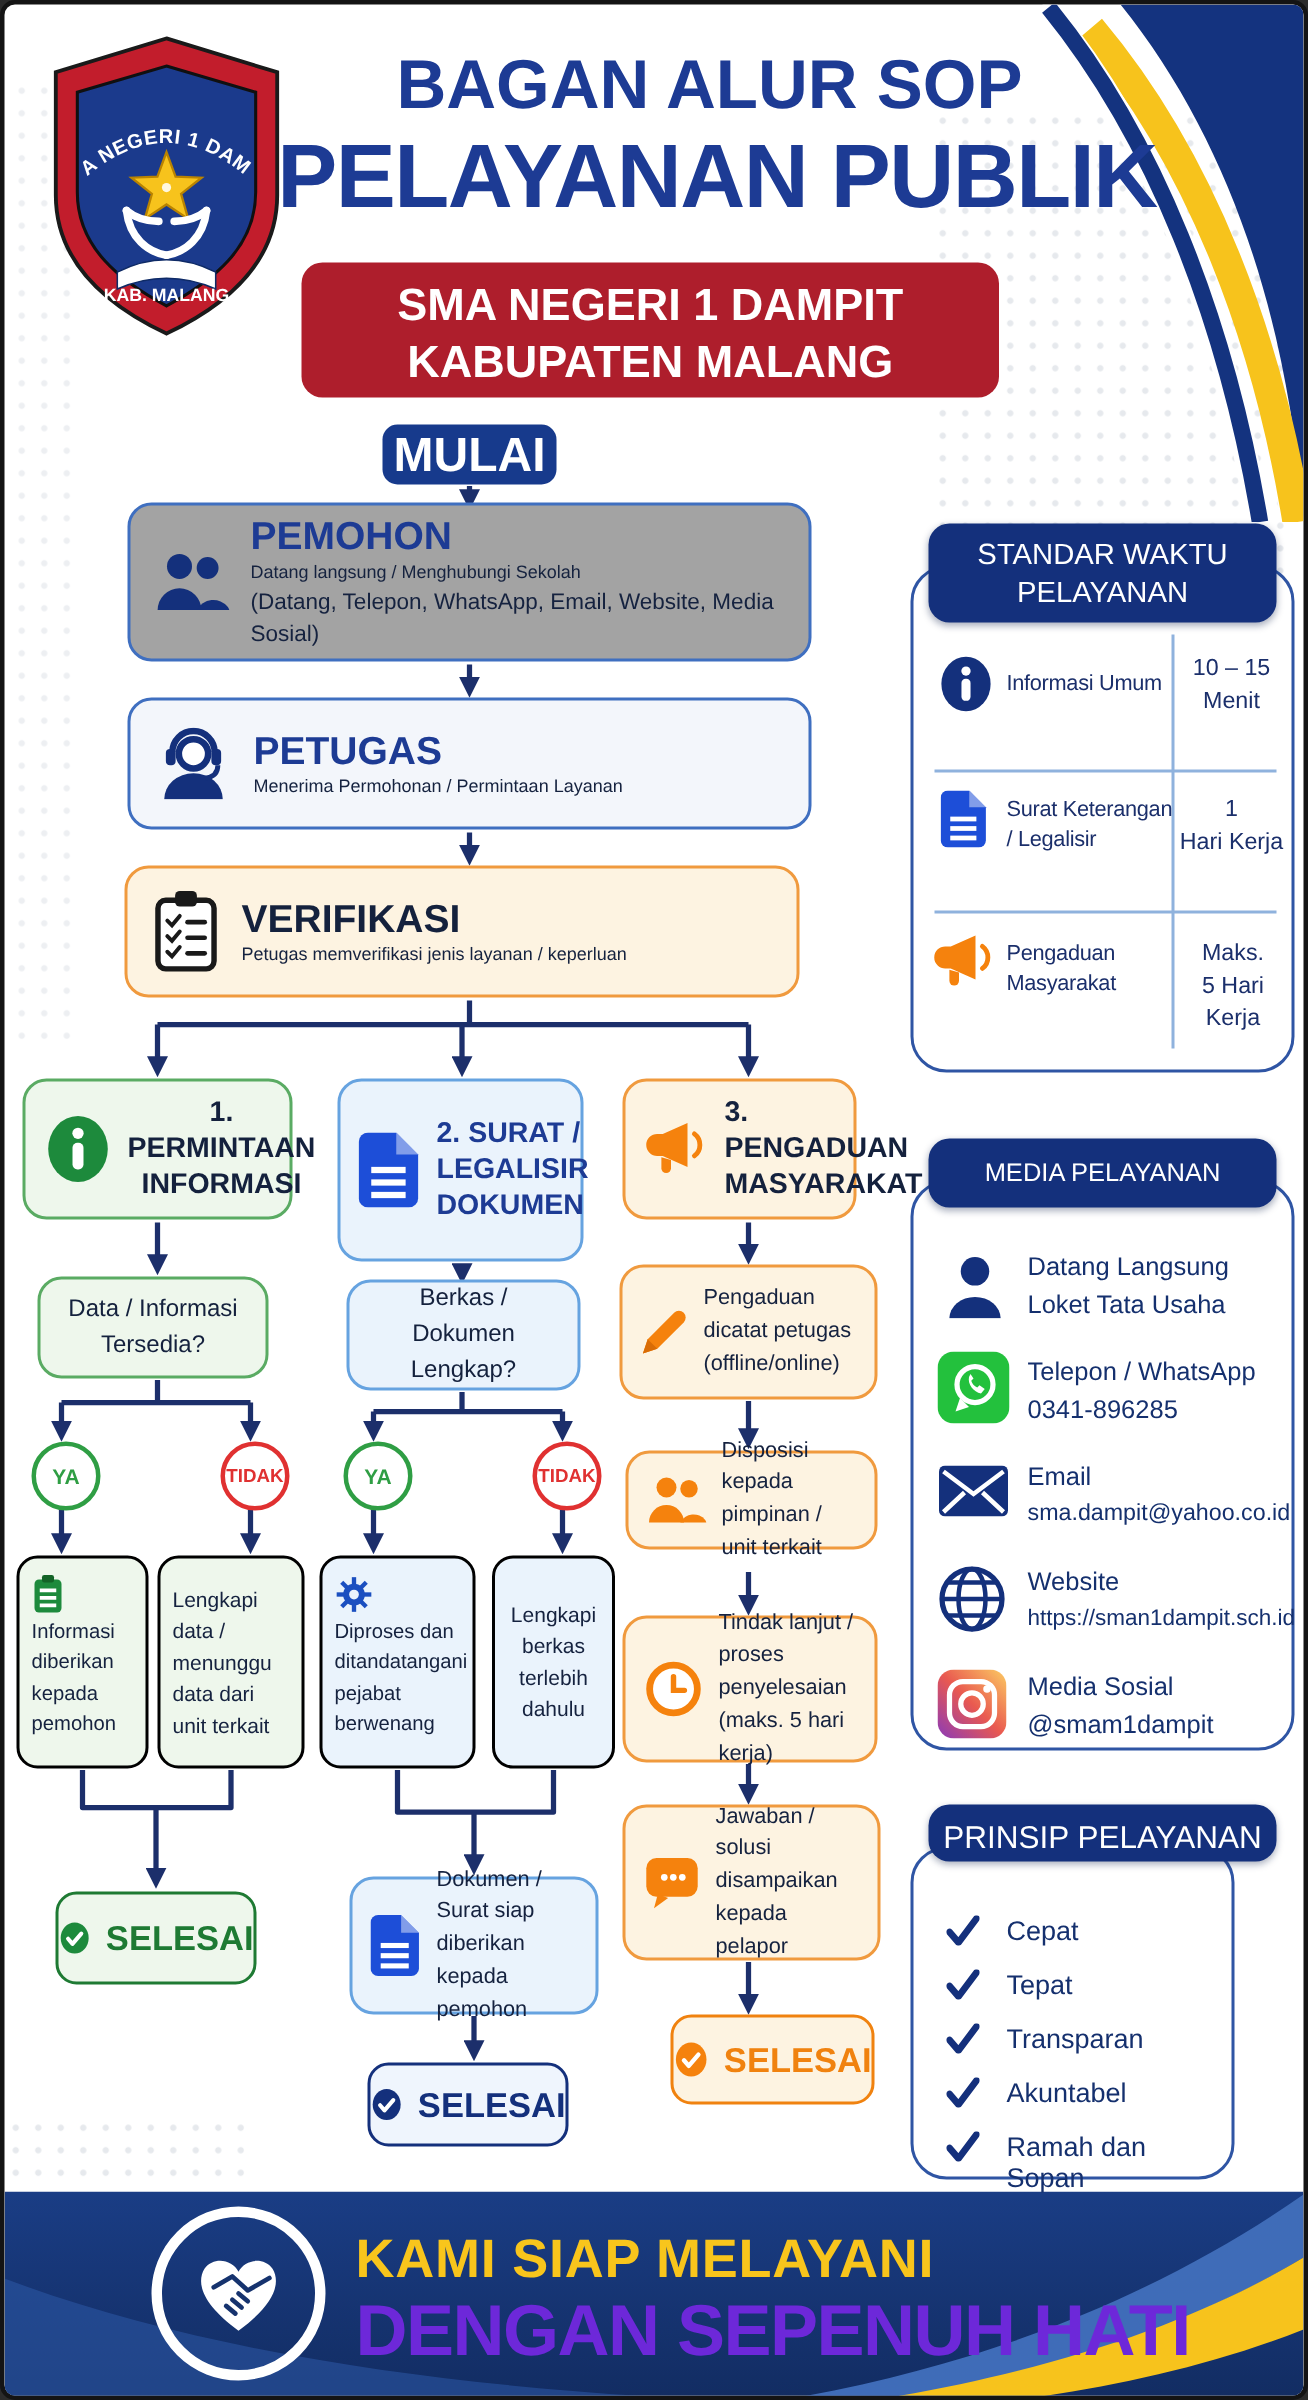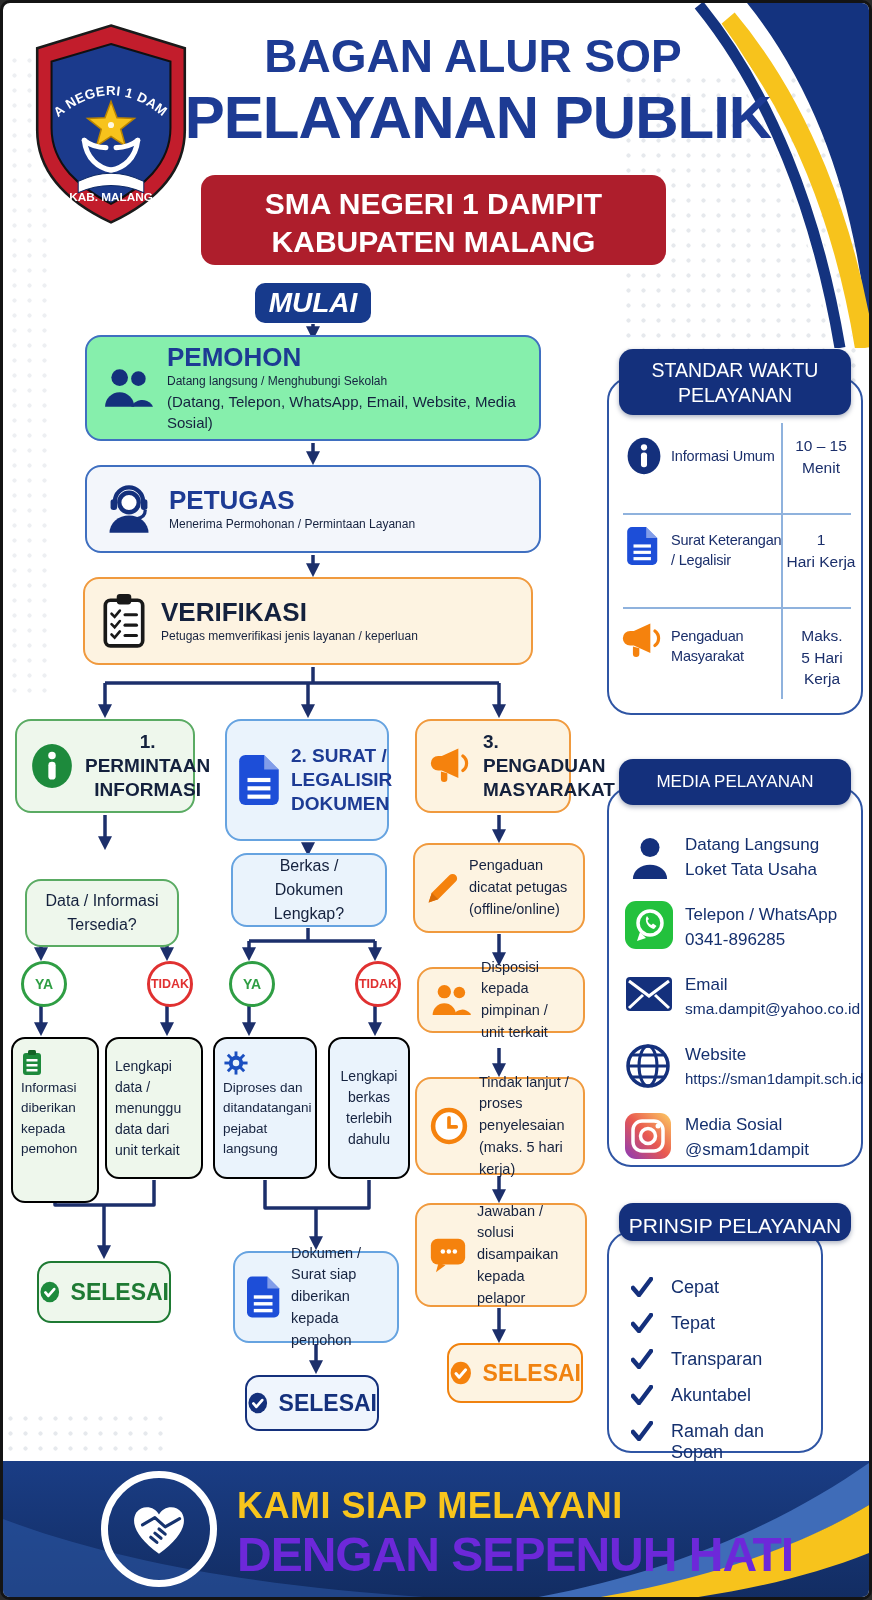--- a/index.html
+++ b/index.html
@@ -8,36 +8,36 @@
          font-family:"Liberation Sans",sans-serif;}
   .abs{position:absolute;box-sizing:border-box;}
   .dots{position:absolute;background-image:radial-gradient(circle,#ccd2da 1.8px,transparent 2.4px);
         background-size:15px 15px;opacity:.5;z-index:0;}
   
   .title1{font-weight:bold;color:#1d3b94;font-size:46px;letter-spacing:0px;text-align:center;}
   .title2{font-weight:bold;color:#1d3b94;font-size:60px;letter-spacing:-1px;text-align:center;}
   .banner{background:#ae1e2c;border-radius:14px;color:#fff;text-align:center;
           font-weight:bold;font-size:30px;line-height:1.25;padding-top:10px;z-index:2;}
   
-  .fbox{position:absolute;border-radius:16px;border:2.5px solid #3f6fc0;background:#86efac;
+  .fbox{position:absolute;border-radius:16px;border:2.5px solid #3f6fc0;background:#a3a3a3;
         display:flex;align-items:center;gap:14px;padding:10px 16px;z-index:2;box-sizing:border-box;}
   .b-bluefill{background:#f3f6fb;}
   .b-orange{border-color:#f09a3e;background:#fdf3e1;}
   .b-green{border-color:#5aab63;background:#eef7ec;}
   .b-lblue{border-color:#66a3e0;background:#eaf3fc;}
   .b-lblue2{border-color:#9cc3ea;background:#eff5fd;}
   .btitle{color:#1d3b94;font-weight:bold;font-size:26px;line-height:1.2;}
   .btitle.dark{color:#14213d;}
   .bdesc{color:#15223f;font-size:12px;line-height:1.45;}
   .hd-title{font-weight:bold;font-size:19px;line-height:1.25;color:#14213d;}
   .hd-title.blue{color:#1d3b94;}
   .qtext{color:#14213d;font-size:16px;line-height:1.5;text-align:center;}
   .small{color:#15223f;font-size:14px;line-height:1.5;}
   .pill{position:absolute;background:#173a8c;border-radius:10px;color:#fff;font-weight:bold;
-        font-size:28px;display:flex;align-items:center;justify-content:center;z-index:2;font-style:italic;}
+        font-size:32px;display:flex;align-items:center;justify-content:center;z-index:2;}
   .yn{position:absolute;width:40px;height:40px;border-radius:50%;background:#fff;border:3px solid;
       display:flex;align-items:center;justify-content:center;font-weight:bold;font-size:14px;z-index:2;}
   .yn.ya{border-color:#2f9e44;color:#2f9e44;}
   .yn.tidak{border-color:#e03131;color:#e03131;}
   .res{position:absolute;border-radius:14px;border:2.5px solid;padding:10px 8px;z-index:2;box-sizing:border-box;}
   .selesai{position:absolute;border-radius:14px;border:2.5px solid;display:flex;align-items:center;
            justify-content:center;gap:10px;font-weight:bold;font-size:23px;z-index:2;box-sizing:border-box;}
   .ficon{float:left;margin:1px 6px 2px 0;}
   
   .panel{position:absolute;background:#fff;border:2.5px solid #2f55a4;border-radius:24px;z-index:2;box-sizing:border-box;}
@@ -211,40 +211,40 @@
 
   <div class="fbox b-orange" style="left:412px;top:716px;width:156px;height:94px;gap:10px;padding:10px 12px;">
     <svg width="44" height="40" viewBox="0 0 48 42" style="flex:none;">
       <path d="M32,2 L32,34 L14,26 H10 a8,8 0 0 1 0,-16 h4 z" fill="#f5820d"></path>
       <path d="M37,10 a10,10 0 0 1 0,16" stroke="#f5820d" stroke-width="3.5" fill="none" stroke-linecap="round"></path>
       <path d="M13,27 v8 a3.5,3.5 0 0 0 7,0 v-6 z" fill="#f5820d"></path>
     </svg>
     <div class="hd-title">3. PENGADUAN MASYARAKAT</div>
   </div>
 
-  <div class="fbox b-green" style="left:22px;top:876px;width:154px;height:68px;justify-content:center;">
+  <div class="fbox b-green" style="left:22px;top:848px;width:154px;height:68px;justify-content:center;">
     <div class="qtext">Data / Informasi Tersedia?</div>
   </div>
   <div class="fbox b-lblue" style="left:228px;top:850px;width:156px;height:74px;justify-content:center;">
     <div class="qtext">Berkas / Dokumen Lengkap?</div>
   </div>
   <div class="fbox b-orange" style="left:410px;top:840px;width:172px;height:90px;gap:10px;padding:10px 12px;">
     <svg width="32" height="32" viewBox="0 0 40 40" style="flex:none;">
       <path d="M2,38 L6,26 L28,4 a5.5,5.5 0 0 1 8,8 L14,34 Z" fill="#f5820d"></path>
       <path d="M2,38 L6,26 l8,8 z" fill="#d96c06"></path>
     </svg>
     <div class="small" style="font-size:14.5px;">Pengaduan dicatat petugas (offline/online)</div>
   </div>
 
   <div class="yn ya" style="left:18px;top:958px;">YA</div>
   <div class="yn tidak" style="left:144px;top:958px;font-size:12.5px;">TIDAK</div>
   <div class="yn ya" style="left:226px;top:958px;">YA</div>
   <div class="yn tidak" style="left:352px;top:958px;font-size:12.5px;">TIDAK</div>
 
-  <div class="res b-green" style="left:8px;top:1034px;width:88px;height:166px;">
+  <div class="res b-green" style="left:8px;top:1034px;width:88px;height:142px;">
     <svg class="ficon" width="22" height="26" viewBox="0 0 44 52">
       <rect x="4" y="6" width="36" height="44" rx="6" fill="#1d8a3c"></rect>
       <rect x="14" y="0" width="16" height="10" rx="3" fill="#136327"></rect>
       <rect x="11" y="18" width="22" height="5" fill="#fff"></rect>
         <rect x="11" y="28" width="22" height="5" fill="#fff"></rect>
         <rect x="11" y="38" width="22" height="5" fill="#fff"></rect>
     </svg>
     <div class="small" style="font-size:13.5px;">Informasi diberikan kepada pemohon</div>
   </div>
   <div class="res b-green" style="left:102px;top:1034px;width:98px;height:142px;display:flex;align-items:center;">
@@ -254,21 +254,21 @@
     <svg class="ficon" width="26" height="26" viewBox="0 0 36 36">
       <g fill="#1b4fc0">
         <rect x="16" y="2" width="4" height="32"></rect>
         <rect x="16" y="2" width="4" height="32" transform="rotate(45 18 18)"></rect>
         <rect x="16" y="2" width="4" height="32" transform="rotate(90 18 18)"></rect>
         <rect x="16" y="2" width="4" height="32" transform="rotate(135 18 18)"></rect>
         <circle cx="18" cy="18" r="10"></circle>
       </g>
       <circle cx="18" cy="18" r="4.5" fill="#eaf3fc"></circle>
     </svg>
-    <div class="small" style="font-size:13.5px;">Diproses dan ditandatangani pejabat langsung</div>
+    <div class="small" style="font-size:13.5px;">Diproses dan ditandatangani pejabat berwenang</div>
   </div>
   <div class="res b-lblue" style="left:325px;top:1034px;width:82px;height:142px;display:flex;align-items:center;">
     <div class="small" style="font-size:14px;text-align:center;">Lengkapi berkas terlebih dahulu</div>
   </div>
 
   <div class="fbox b-orange" style="left:414px;top:964px;width:168px;height:66px;gap:10px;padding:10px 12px;">
     <svg width="40" height="34" viewBox="0 0 48 40" fill="#f5820d" style="flex:none;">
       <circle cx="16" cy="10" r="8"></circle>
         <path d="M2,38 a14,14 0 0 1 28,0 z"></path>
       <circle cx="34" cy="11" r="7"></circle>

